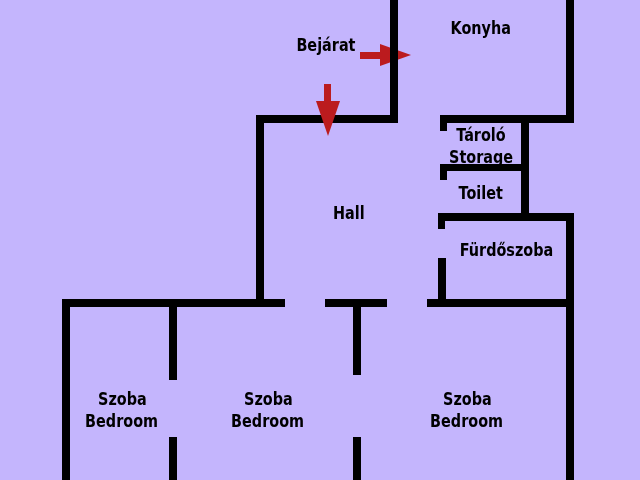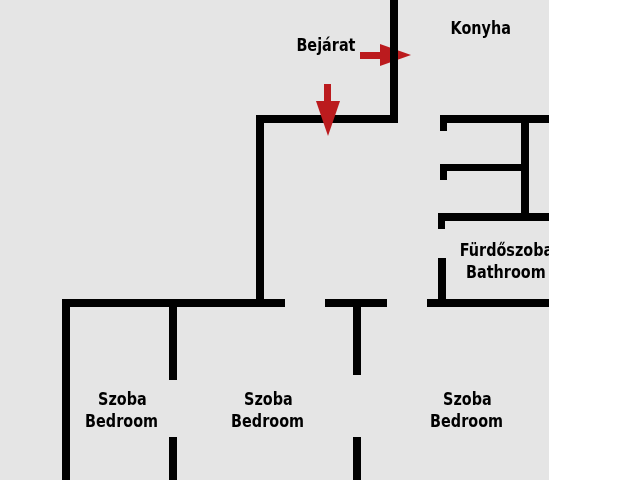--- a/index.html
+++ b/index.html
@@ -2,23 +2,23 @@
 <html><head>
 <meta charset="utf-8">
 <style>
   html, body {
     margin: 0;
     padding: 0;
     background: #ffffff;
   }
   #plan {
     position: relative;
-    width: 549px;
+    width: 640px;
     height: 480px;
-    background: #e5e5e5;
+    background: #c4b5fd;
     overflow: hidden;
     font-family: "DejaVu Sans", "Liberation Sans", sans-serif;
   }
   .wall {
     position: absolute;
     background: #000000;
     z-index: 2;
   }
   .arrow-part { position: absolute; }
   .under-wall { z-index: 1; }
@@ -79,27 +79,36 @@
               border-top:35px solid #bb1b1e;"></div>
 
   <div class="room-label" style="left:216px; top:34px;">
     <span class="ln"><span class="cond">Bejárat</span></span>
   </div>
 
   <div class="room-label" style="left:371px; top:17px;text-align:center;">
     <span class="ln"><span class="cond">Konyha</span></span>
   </div>
 
+  <div class="room-label" style="left:371px; top:124px;">
+    <span class="ln"><span class="cond">Tároló</span></span>
+    <span class="ln"><span class="cond">Storage</span></span>
+  </div>
 
+  <div class="room-label" style="left:371px; top:182px;">
+    <span class="ln"><span class="cond">Toilet</span></span>
+  </div>
 
   <div class="room-label" style="left:396px; top:239px;text-decoration:underline;">
     <span class="ln"><span class="cond">Fürdőszoba</span></span>
-    <span class="ln"><span class="cond">Bathroom</span></span>
   </div>
 
+  <div class="room-label" style="left:239px; top:202px;">
+    <span class="ln"><span class="cond">Hall</span></span>
+  </div>
 
   <div class="room-label" style="left:12px; top:388px;">
     <span class="ln"><span class="cond">Szoba</span></span>
     <span class="ln"><span class="cond">Bedroom</span></span>
   </div>
 
   <div class="room-label" style="left:158px; top:388px;">
     <span class="ln"><span class="cond">Szoba</span></span>
     <span class="ln"><span class="cond">Bedroom</span></span>
   </div>

